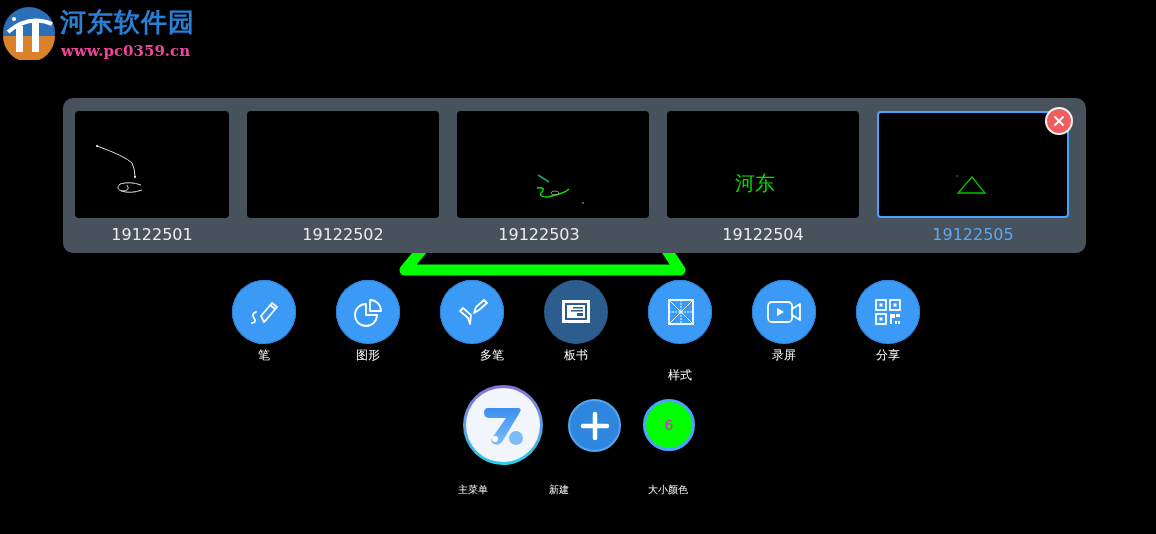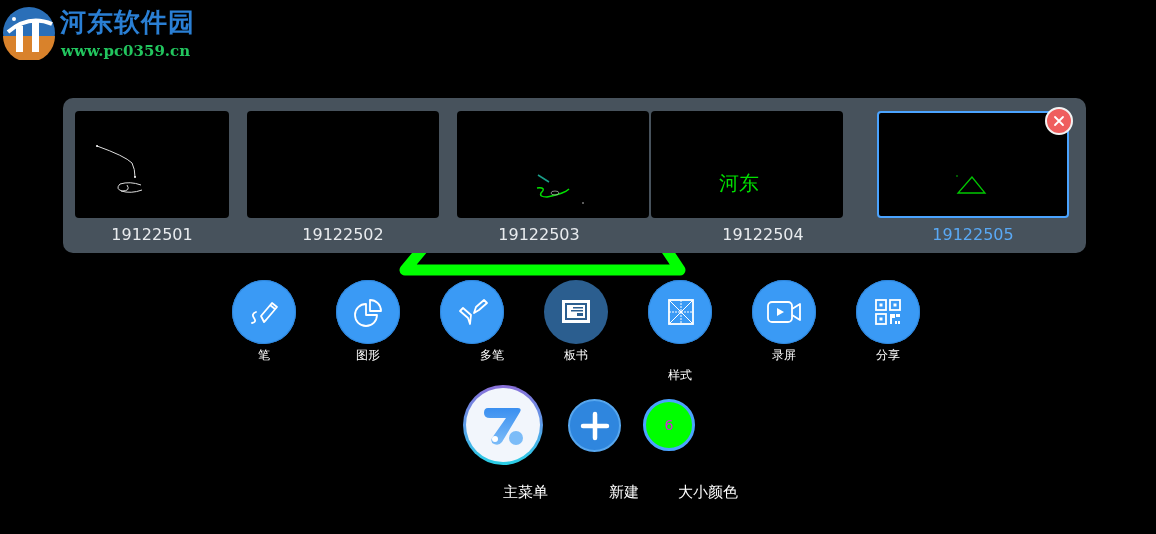--- a/index.html
+++ b/index.html
@@ -5,21 +5,21 @@
   html, body { margin: 0; padding: 0; }
   body {
     width: 1156px; height: 534px; background: #000; position: relative; overflow: hidden;
     font-family: "DejaVu Sans", "Liberation Sans", sans-serif; color: #fff;
   }
   .abs { position: absolute; }
 
   
   .wm-logo { left: 2px; top: 6px; width: 54px; height: 54px; }
   .wm-title { left: 60px; top: 6px; font-family: "DejaVu Serif", serif; font-weight: bold; font-size: 26px; color: #2a7fd4; letter-spacing: 1px; line-height: 32px; }
-  .wm-url { left: 61px; top: 42px; font-family: "DejaVu Serif", serif; font-weight: bold; font-size: 15px; color: #22c55e; line-height: 18px; }
+  .wm-url { left: 61px; top: 42px; font-family: "DejaVu Serif", serif; font-weight: bold; font-size: 15px; color: #ec4899; line-height: 18px; }
 
   
   .canvas-shape { left: 395px; top: 240px; width: 300px; height: 45px; }
 
   
   .panel {
     left: 63px; top: 98px; width: 1023px; height: 155px;
     background: #47525c; border-radius: 10px;
   }
   .thumb {
@@ -64,21 +64,21 @@
     left: 568px; top: 399px; width: 53px; height: 53px; border-radius: 50%;
     background: #2f86de; border: 2px solid #56a6ee; box-sizing: border-box;
     display: flex; align-items: center; justify-content: center; cursor: pointer;
   }
   .color-btn {
     left: 643px; top: 399px; width: 52px; height: 52px; border-radius: 50%;
     background: #00ff00; border: 3px solid #4aa3ff; box-sizing: border-box;
     display: flex; align-items: center; justify-content: center; cursor: pointer;
     color: #d12ad8; font-size: 14px;
   }
-  .bottom-label { top: 483px; font-size: 15px; color: #fff; text-align: right; width: 90px; }
+  .bottom-label { top: 483px; font-size: 10px; color: #fff; text-align: left; width: 90px; }
 </style>
 </head>
 <body>
 
 <svg class="abs wm-logo" viewBox="0 0 54 54">
   <circle cx="27" cy="27" r="26" fill="#2a6fb8"></circle>
   <path d="M1 30 A26 26 0 0 0 53 30 Z" fill="#d9822b"></path>
   <rect x="14" y="20" width="7" height="26" fill="#fff"></rect>
   <rect x="30" y="14" width="7" height="32" fill="#fff"></rect>
   <path d="M6 26 Q27 8 50 18" stroke="#fff" stroke-width="4" fill="none"></path>
@@ -109,21 +109,21 @@
   <div class="thumb wide" style="left:394px;">
     <svg viewBox="0 0 192 107">
       <line x1="81" y1="64" x2="92" y2="71" stroke="#1aa08a" stroke-width="1.5"></line>
       <path d="M80 77 Q90 76 84 82 Q82 86 90 86 Q100 84 105 82 Q110 80 112 78" stroke="#00e000" stroke-width="1.5" fill="none"></path>
       <ellipse cx="98" cy="82" rx="4" ry="2" stroke="#aaa" fill="none" stroke-width="0.8"></ellipse>
       <circle cx="126" cy="92" r="0.8" fill="#ccc"></circle>
     </svg>
   </div>
   <div class="thumb-label" style="left:380px; width:192px;">19122503</div>
 
-  <div class="thumb wide" style="left:588px;text-align:center;">
+  <div class="thumb wide" style="left:604px;text-align:center;">
     <svg viewBox="0 0 192 107">
       <text x="68" y="79" fill="#00e000" font-size="20" font-family="DejaVu Sans, sans-serif">河东</text>
     </svg>
   </div>
   <div class="thumb-label" style="left:604px; width:192px;">19122504</div>
 
   <div class="thumb wide active" style="left:814px;">
     <svg viewBox="0 0 188 103">
       <polygon points="93,64 79,80 106,80" fill="none" stroke="#00c800" stroke-width="1.3"></polygon>
       <circle cx="78" cy="63" r="0.8" fill="#00c800"></circle>

